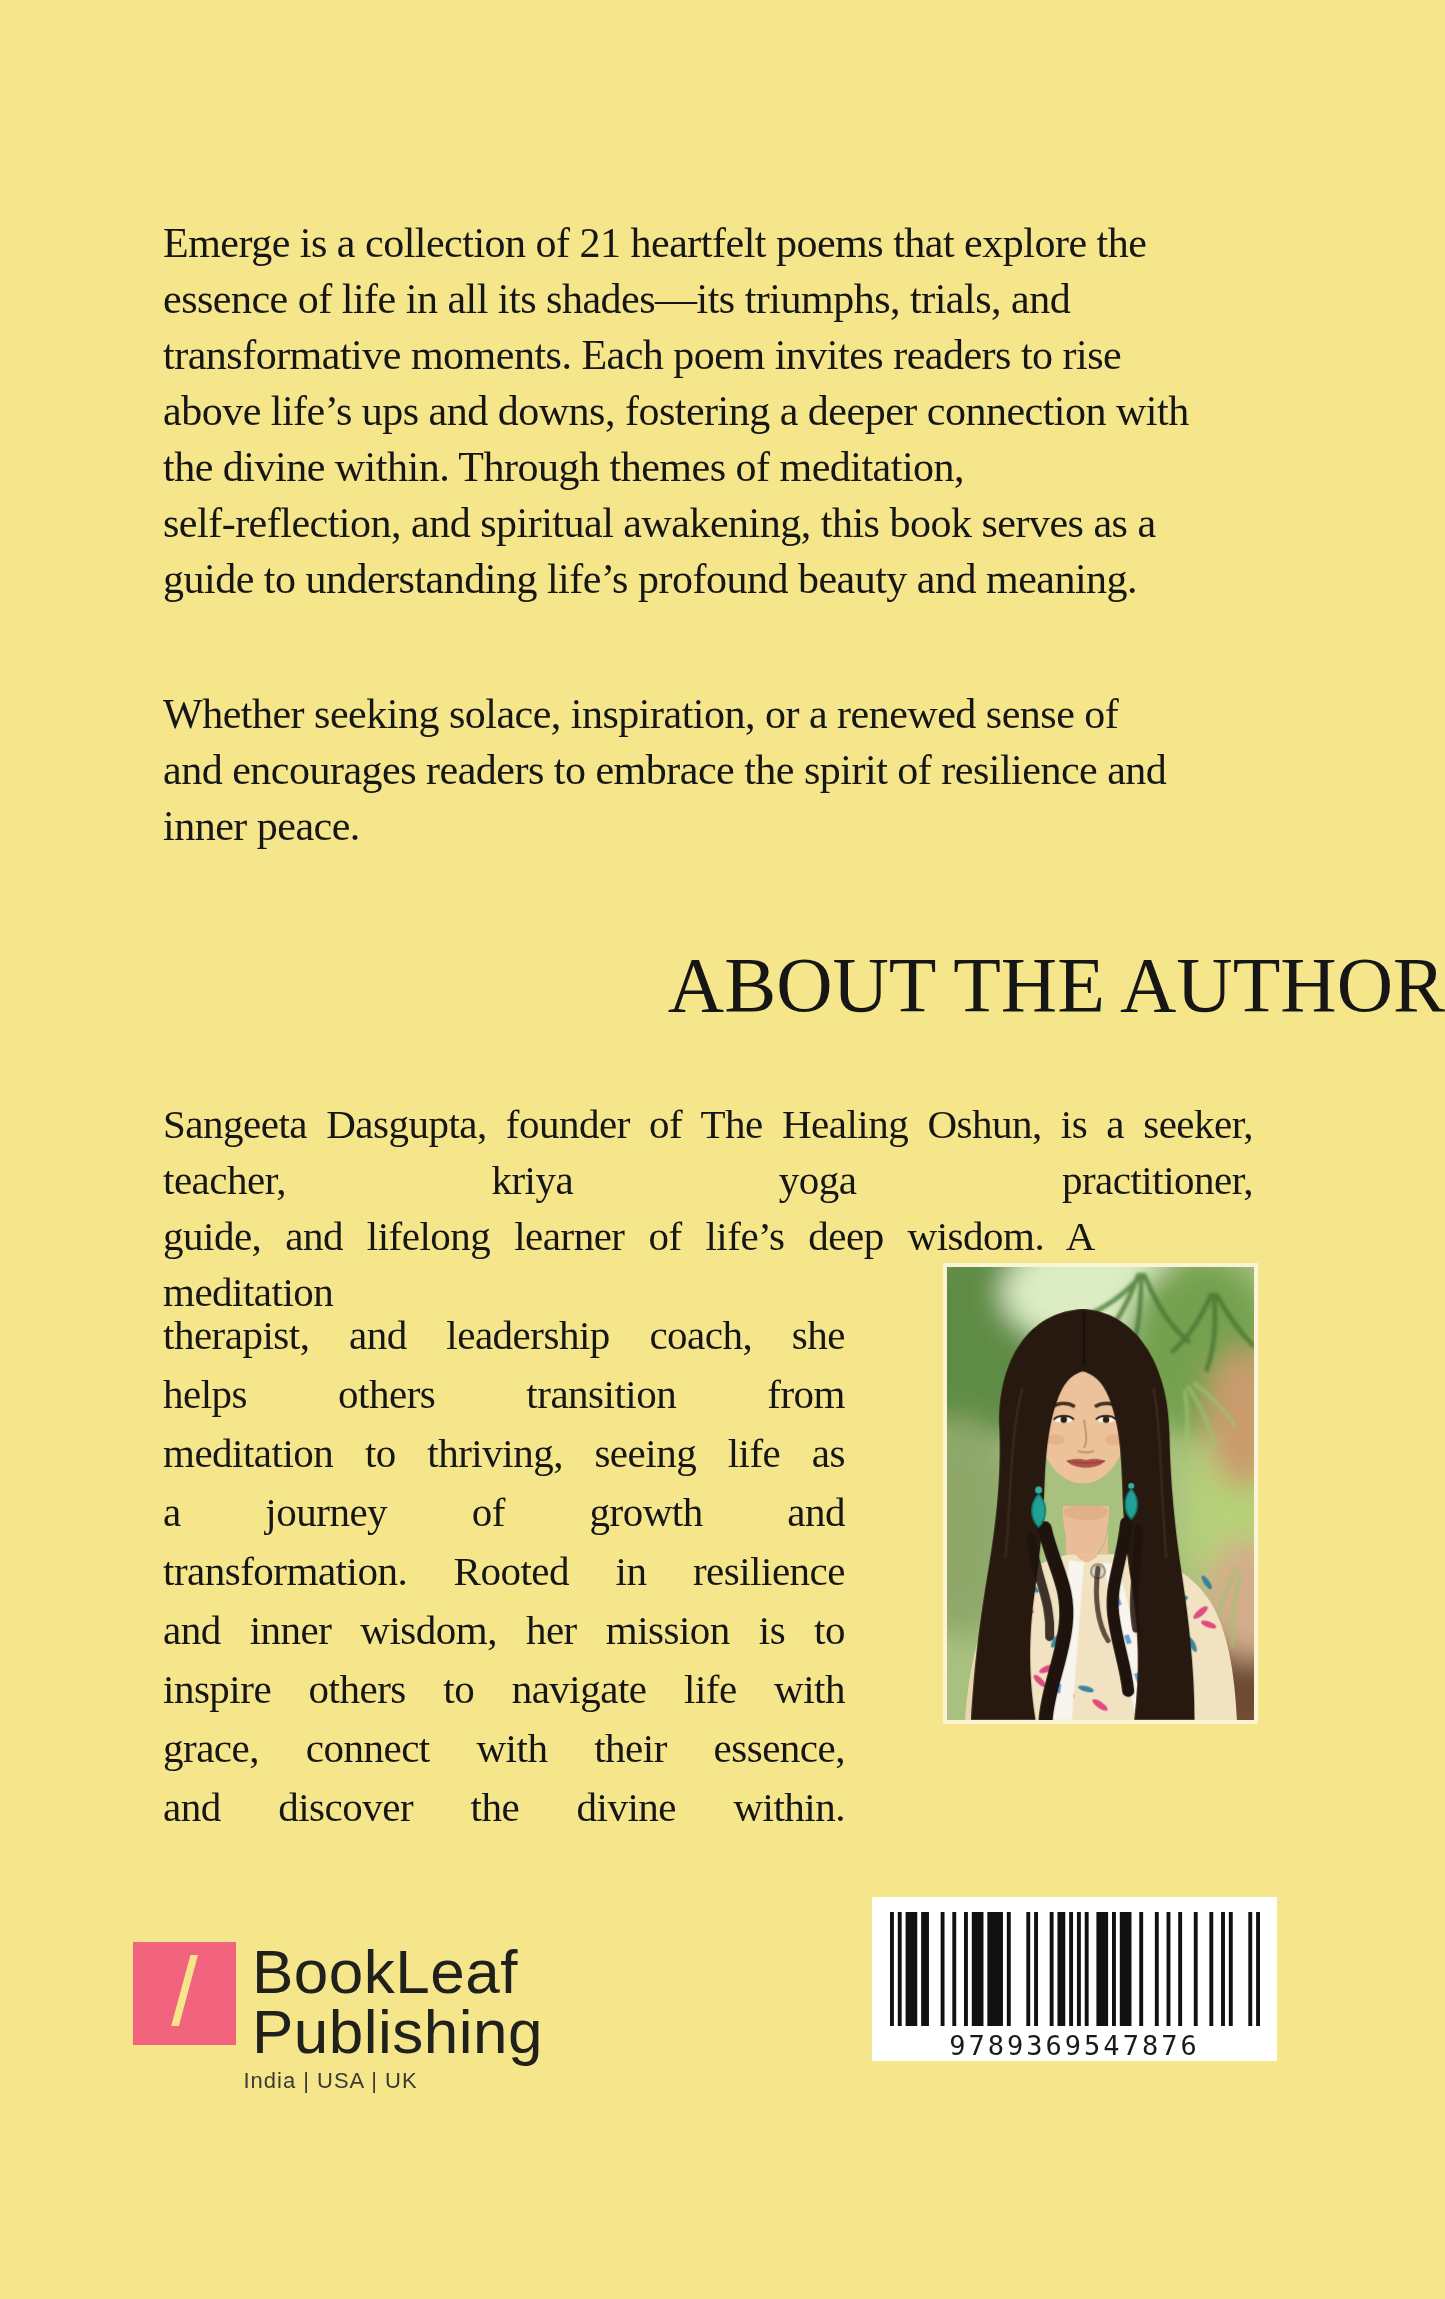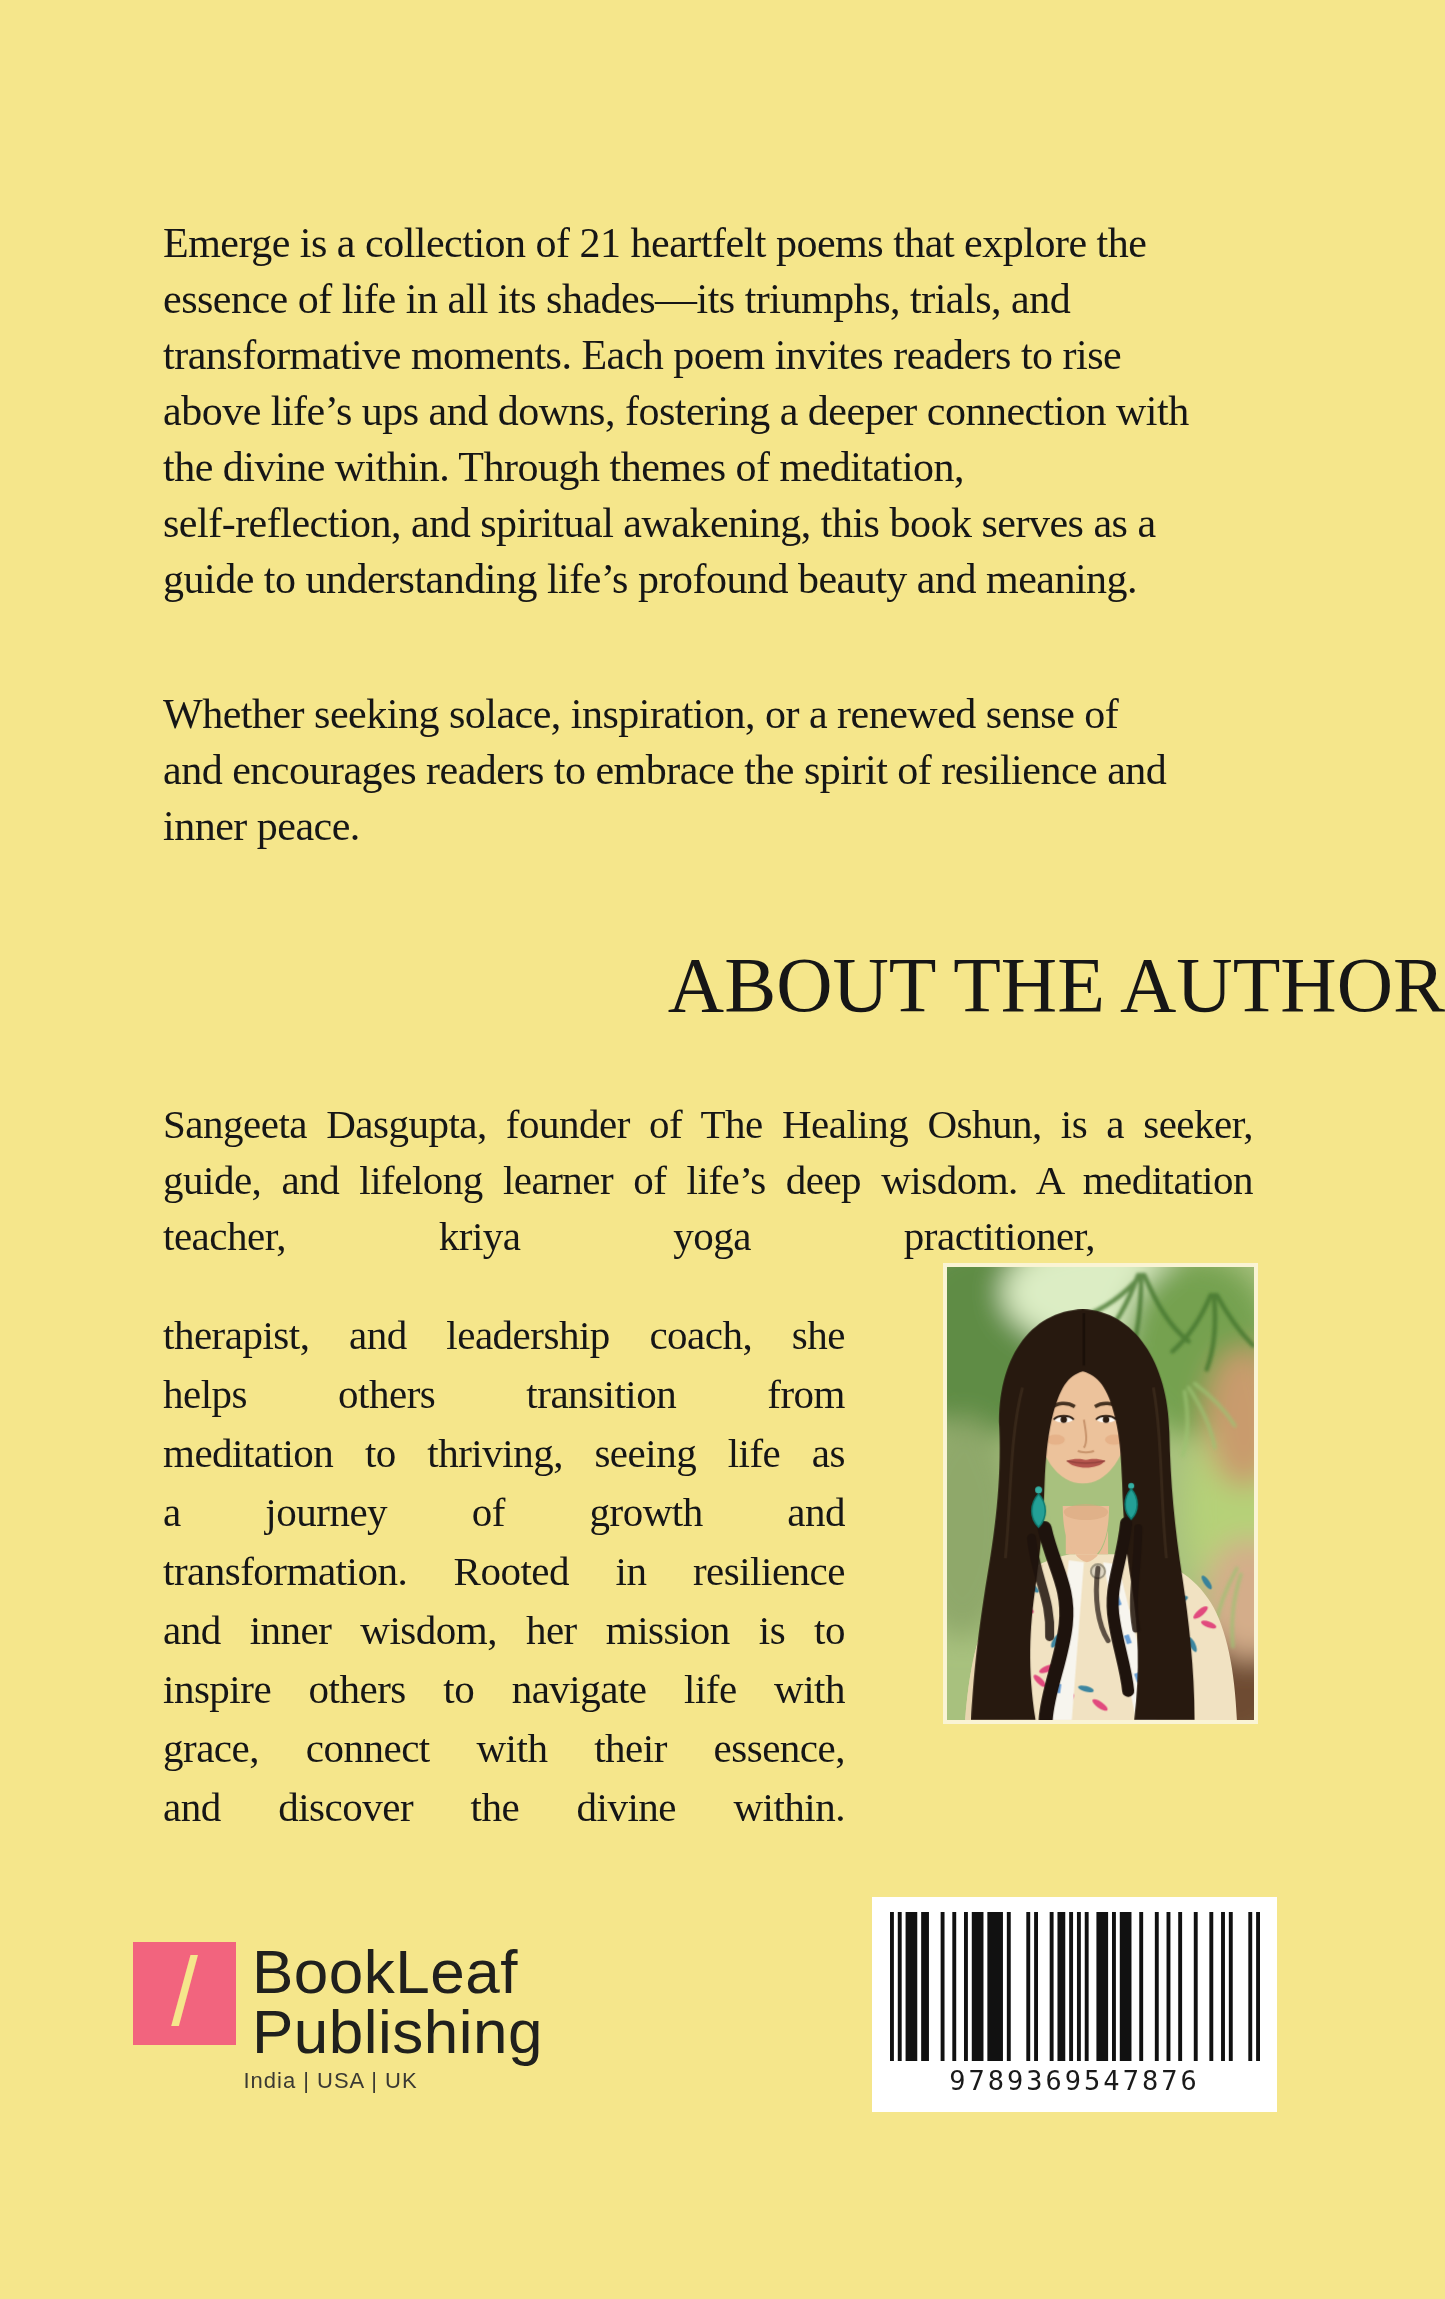--- a/index.html
+++ b/index.html
@@ -75,21 +75,21 @@
   }
   .regions{
     position:absolute;left:133px;top:2068px;width:395px;
     text-align:center;
     font-family:"Liberation Sans", sans-serif;
     font-size:22px;letter-spacing:1px;color:#3b3a33;
     white-space:nowrap;
   }
   
   .barcode{
-    position:absolute;left:872px;top:1897px;width:405px;height:215px;
+    position:absolute;left:872px;top:1897px;width:405px;height:164px;
     background:#ffffff;
     display:flex;flex-direction:column;align-items:center;
     padding-top:15px;
   }
   .bars{width:370px;height:149px;fill:#111111;}
   .isbn{
     margin-top:4px;
     font-family:"DejaVu Sans Mono", monospace;
     font-size:27px;letter-spacing:3px;color:#1a1a1a;
     white-space:nowrap;
@@ -114,22 +114,22 @@
         <div class="line">Whether seeking solace, inspiration, or a renewed sense of</div>
         <div class="line">and encourages readers to embrace the spirit of resilience and</div>
         <div class="line">inner peace.</div>
       </div>
   </section>
 
   <h1 class="about-heading">ABOUT THE AUTHOR</h1>
 
   <div class="flow intro">
       <div class="line">Sangeeta Dasgupta, founder of The Healing Oshun, is a seeker,</div>
+      <div class="line">teacher, kriya yoga practitioner,</div>
       <div class="line">guide, and lifelong learner of life’s deep wisdom. A meditation</div>
-      <div class="line">teacher, kriya yoga practitioner,</div>
     </div>
 
   <div class="flow bio">
       <div class="line">therapist, and leadership coach, she</div>
       <div class="line">helps others transition from</div>
       <div class="line">meditation to thriving, seeing life as</div>
       <div class="line">a journey of growth and</div>
       <div class="line">transformation. Rooted in resilience</div>
       <div class="line">and inner wisdom, her mission is to</div>
       <div class="line">inspire others to navigate life with</div>

